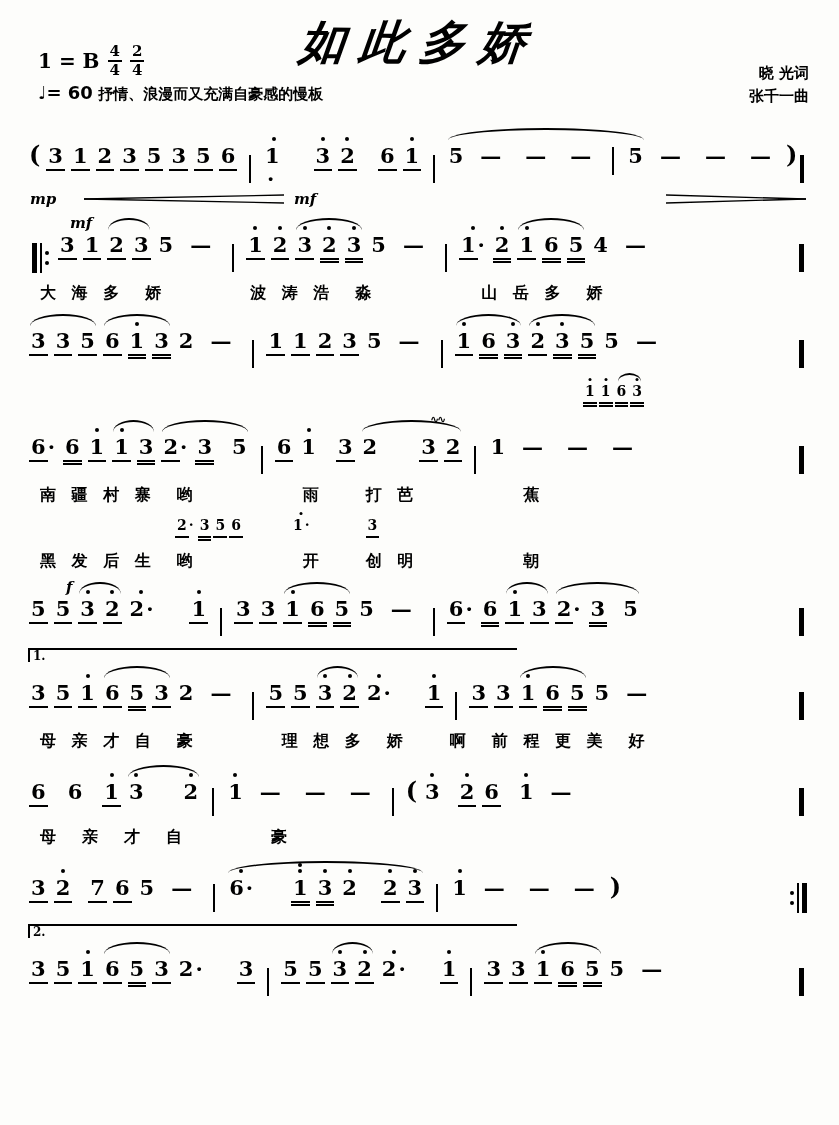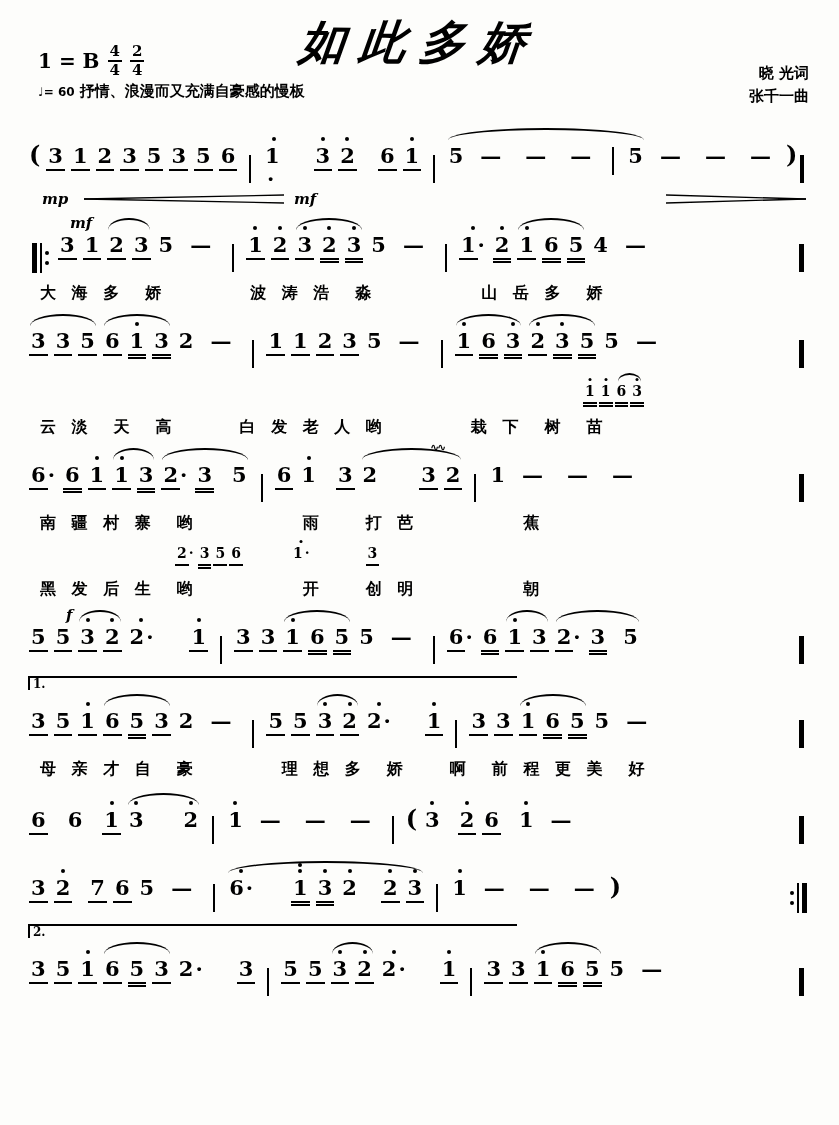--- a/index.html
+++ b/index.html
@@ -13,21 +13,21 @@
          font-size:46px;font-weight:bold;font-style:italic;letter-spacing:14px;
          font-family:"DejaVu Serif",serif;transform:skewX(-6deg);}
   .keyrow{position:absolute;left:12px;top:34px;display:flex;align-items:center;gap:8px;
           font-size:20px;font-weight:bold;}
   .ts{display:inline-flex;flex-direction:column;align-items:center;line-height:1;
       font-size:15px;font-weight:bold;}
   .ts .tsn{border-bottom:2px solid #000;padding:0 2px 1px 2px;}
   .ts .tsd{padding-top:1px;}
   .temporow{position:absolute;left:12px;top:72px;font-size:15px;font-weight:bold;
             font-family:"DejaVu Sans","Liberation Sans",sans-serif;}
-  .temporow .mark{font-family:"DejaVu Sans",sans-serif;font-size:12px;}
+  .temporow .mark{font-family:"DejaVu Sans",sans-serif;font-size:18px;}
   .credits{position:absolute;right:4px;top:52px;text-align:right;font-size:15px;
            font-weight:bold;line-height:1.5;
            font-family:"DejaVu Sans","Liberation Sans",sans-serif;}
 
   
   #score{position:relative;}
   .sys{position:relative;margin-bottom:6px;}
   .noterow{display:flex;align-items:baseline;padding-top:18px;min-height:44px;}
   .noterow.small{padding-top:12px;min-height:26px;font-size:14px;}
   .note{position:relative;display:inline-block;margin:0 5px;
@@ -139,21 +139,21 @@
             <span class="barv"></span>
             <span class="note"><span class="num">5</span></span>
           </span>
           <span class="dash">—</span>
           <span class="dash">—</span>
           <span class="dash">—</span>
           <span class="paren">)</span>
           <span class="barv heavy" style="margin-left: auto;"></span>
         </div>
         <div class="underrow">
-          <span class="ut" style="left: 16px;">mp</span>
+          <span class="ut" style="left: 4px;">mp</span>
           <svg width="200" height="10" style="left: 58px;">
             <line x1="0" y1="5" x2="200" y2="1" stroke="#000" stroke-width="1.3"></line>
             <line x1="0" y1="5" x2="200" y2="9" stroke="#000" stroke-width="1.3"></line>
           </svg>
           <span class="ut" style="left: 268px;">mf</span>
           <svg width="140" height="10" style="left: 640px;">
             <line x1="0" y1="1" x2="140" y2="5" stroke="#000" stroke-width="1.3"></line>
             <line x1="0" y1="9" x2="140" y2="5" stroke="#000" stroke-width="1.3"></line>
           </svg>
         </div>
@@ -278,21 +278,20 @@
               <i class="dotg"></i>
             </span><span class="num u2">1</span></span>
           <span class="grp">
             <span class="arc"></span>
             <span class="note"><span class="num u2">6</span></span>
             <span class="note"><span class="updots">
                 <i class="dotg"></i>
               </span><span class="num u2">3</span></span>
           </span>
         </div>
-        <div class="lyr">云 淡　天　高　　　白 发 老 人 哟　　　　栽 下　树　苗</div>
       </div>
       <div class="sys">
         <div class="noterow">
           <span class="note"><span class="num u1">6</span><span class="aug">·</span></span>
           <span class="note"><span class="num u2">6</span></span>
           <span class="note"><span class="updots">
               <i class="dotg"></i>
             </span><span class="num u1">1</span></span>
           <span class="grp">
             <span class="arc"></span>
@@ -491,20 +490,21 @@
               <i class="dotg"></i>
             </span><span class="num u1">2</span></span>
           <span class="note"><span class="num u1">6</span></span>
           <span class="spc" style="width: 10px;"></span>
           <span class="note"><span class="updots">
               <i class="dotg"></i>
             </span><span class="num">1</span></span>
           <span class="dash">—</span>
           <span class="barv heavy" style="margin-left: auto;"></span>
         </div>
+        <div class="lyr">母　亲　才　自　　　　豪</div>
       </div>
       <div class="sys">
         <div class="noterow">
           <span class="note"><span class="num u1">3</span></span>
           <span class="note"><span class="updots">
               <i class="dotg"></i>
             </span><span class="num u1">2</span></span>
           <span class="spc" style="width: 10px;"></span>
           <span class="note"><span class="num u1">7</span></span>
           <span class="note"><span class="num u1">6</span></span>

